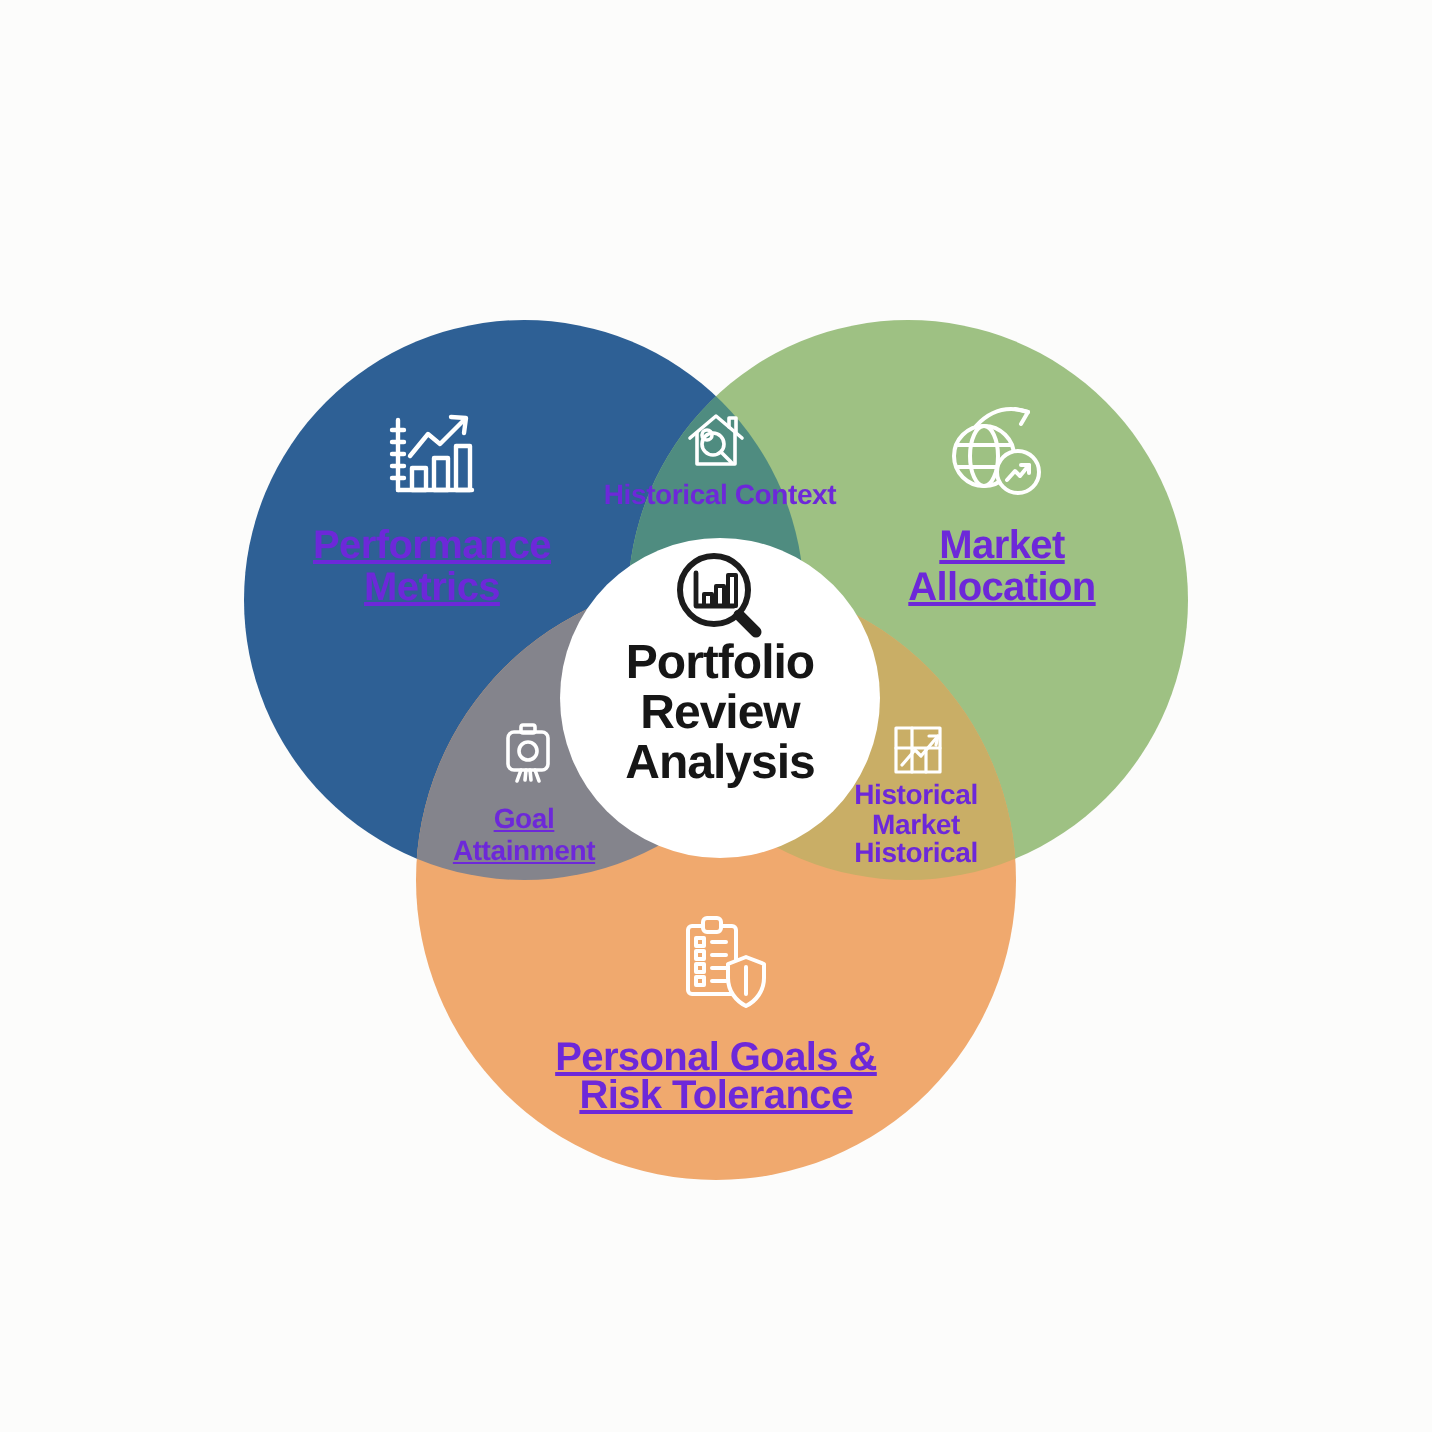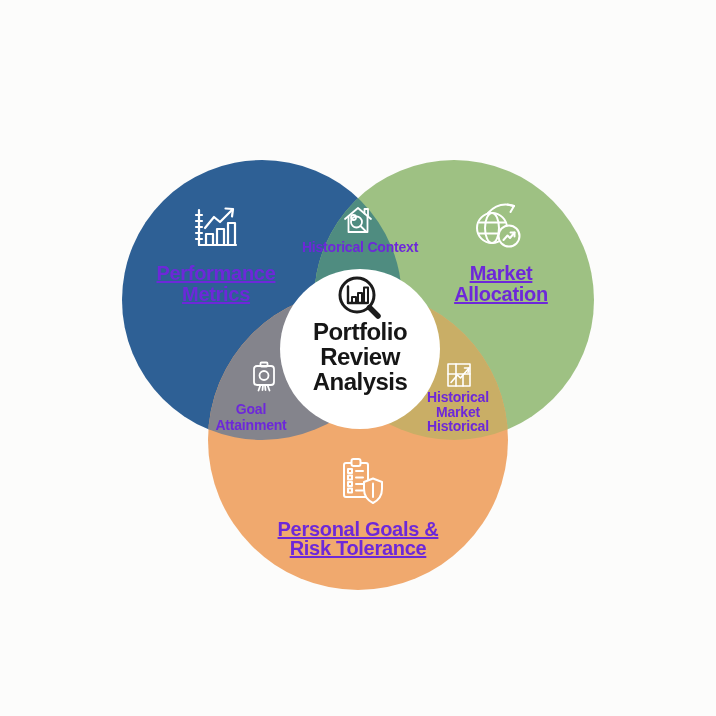--- a/index.html
+++ b/index.html
@@ -128,21 +128,21 @@
 
   <div class="lbl lbl-main" style="left:411px;top:263px;width:180px;">
     <div>Market</div>
     <div>Allocation</div>
   </div>
 
   <div class="lbl lbl-small" style="left:275px;top:239px;width:170px;">
     <div>Historical Context</div>
   </div>
 
-  <div class="lbl lbl-small" style="left:193px;top:401px;width:116px;">
+  <div class="lbl lbl-small" style="left:204px;top:401px;width:116px;text-decoration:underline;">
     <div>Goal</div>
     <div>Attainment</div>
   </div>
 
   <div class="lbl lbl-small" style="left:400px;top:390px;width:116px;line-height:14.5px;">
     <div>Historical</div>
     <div>Market</div>
     <div>Historical</div>
   </div>
 

